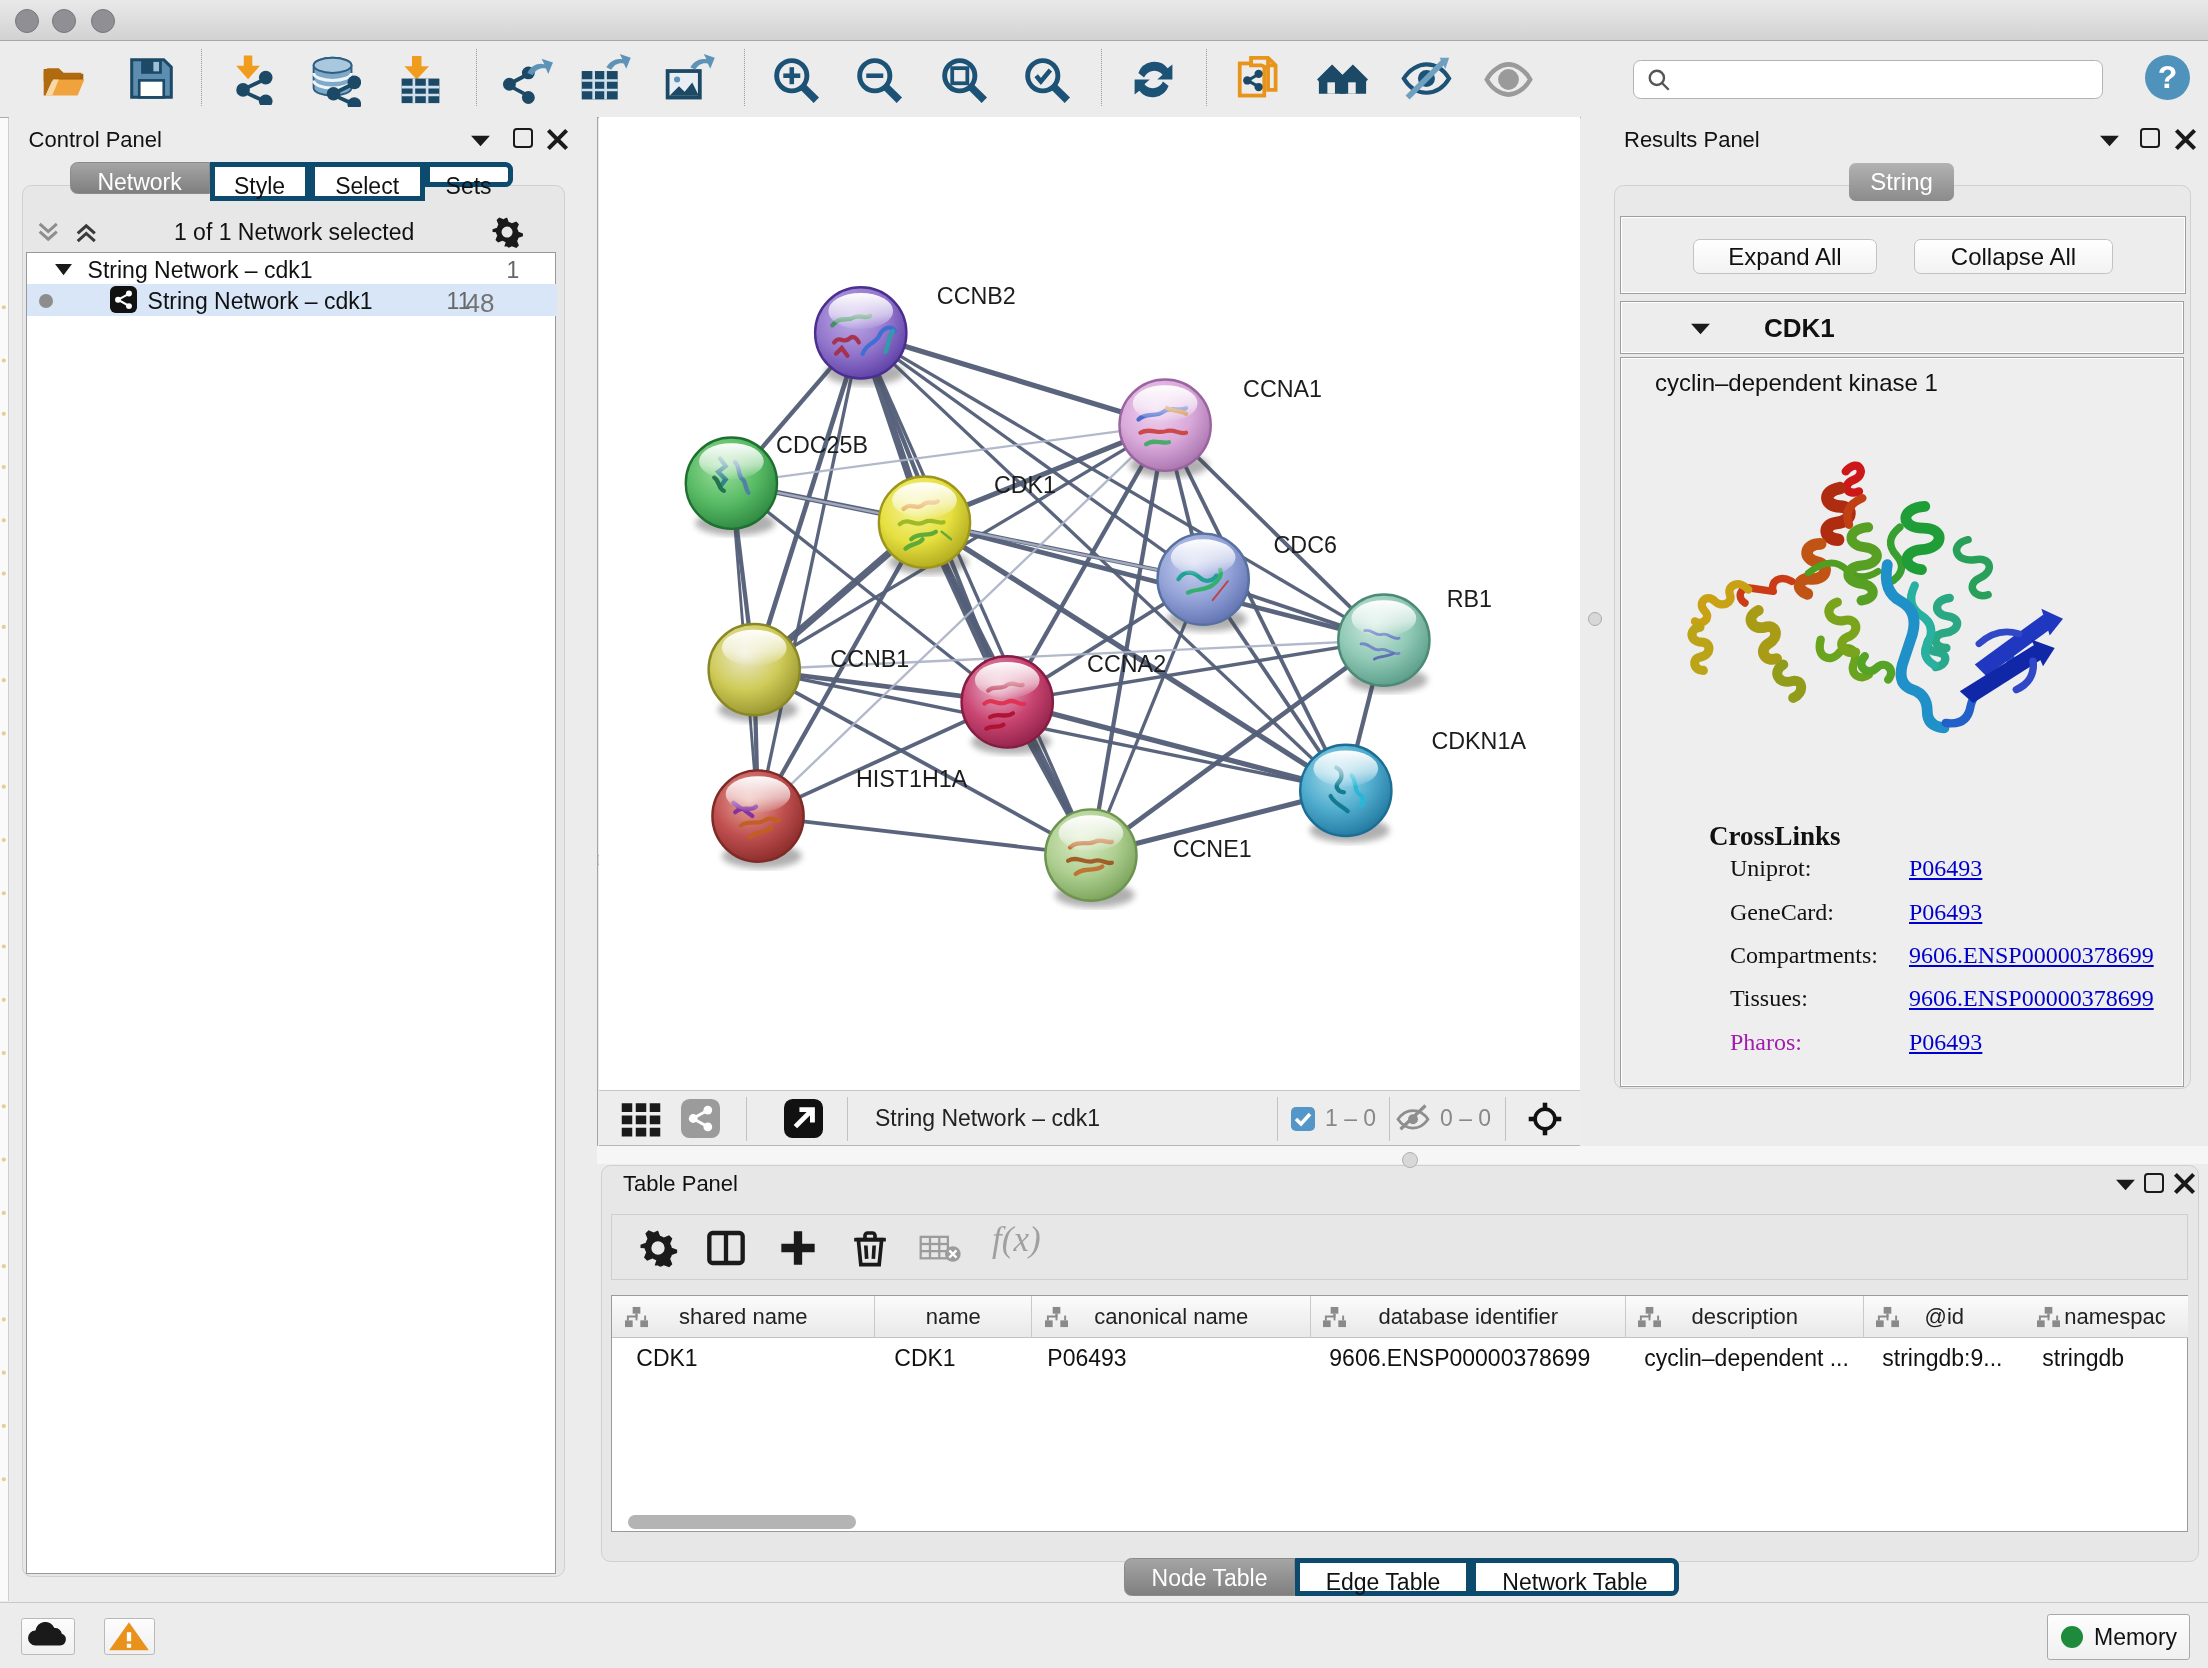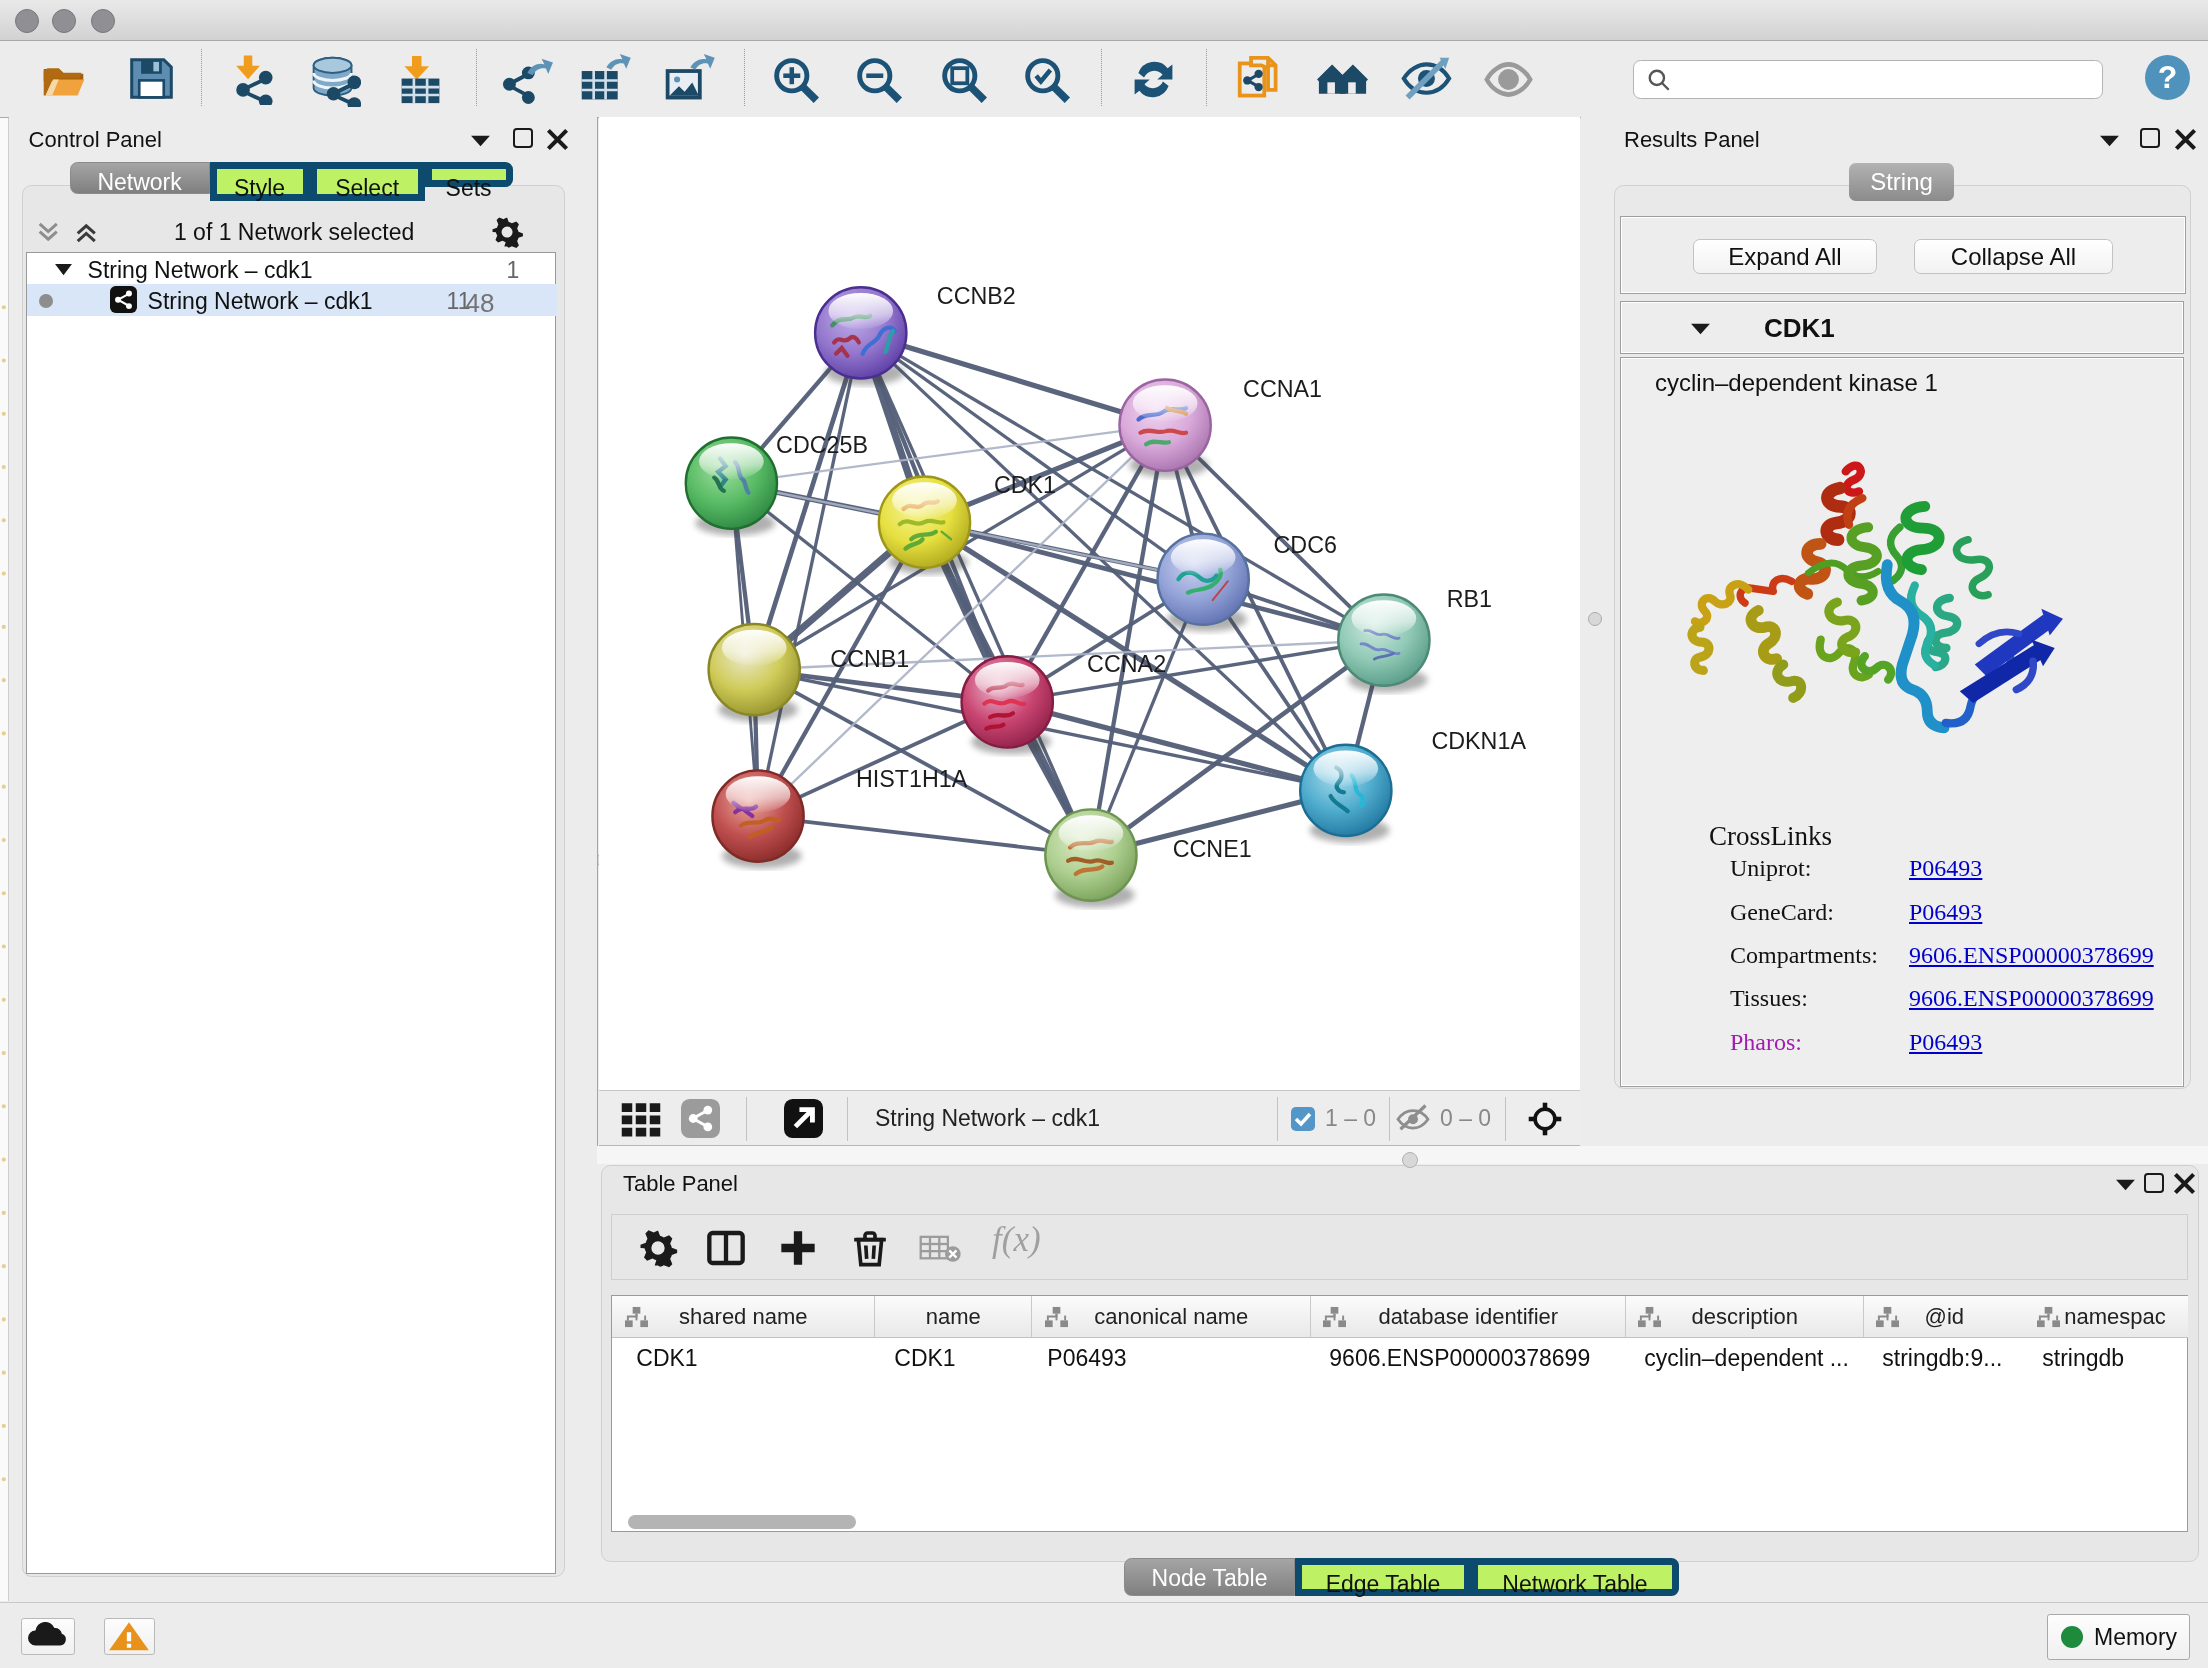--- a/index.html
+++ b/index.html
@@ -9,21 +9,21 @@
 .tl{position:absolute;top:8.6px;width:24px;height:24px;border-radius:50%;background:#8f8f94;border:1px solid #77777c;box-sizing:border-box;}
 #wtitle{position:absolute;top:5.7px;left:0;width:2208px;text-align:center;font-size:26px;font-weight:bold;color:#3f3f3f;}
 
 #toolbar{left:0;top:41px;width:2208px;height:76px;background:#ececec;border-bottom:1px solid #ababab;}
 .tbi{position:absolute;top:13.3px;}
 .tsep{position:absolute;top:7.6px;height:57px;width:0;border-left:1.9px dotted #999;}
 #searchbox{position:absolute;left:1633px;top:19px;width:470px;height:39px;background:#fff;border:1.9px solid #b3b3b3;border-radius:7.6px;box-sizing:border-box;}
 
 .ptitle{font-size:22px;color:#111;}
 .roundpanel{position:absolute;background:#e7e7e7;border:1px solid #d0d0d0;border-radius:9.5px;box-sizing:border-box;}
-.tabbtn{position:absolute;box-sizing:border-box;text-align:center;font-size:23px;color:#111;background:#bef264;border:7px solid #0c4a6e;}
+.tabbtn{position:absolute;box-sizing:border-box;text-align:center;font-size:23px;color:#111;background:#ffffff;border:5px solid #0c4a6e;}
 .tabsel{background:linear-gradient(#a5a5a5,#7f7f7f);color:#fff;border:1px solid #8a8a8a;}
 
 #leftpane{left:8.6px;top:117px;width:589px;height:1484px;background:#ececec;border-right:1px solid #a5a5a5;box-sizing:border-box;}
 #netlist{position:absolute;background:#fff;border:1px solid #989898;box-sizing:border-box;}
 .selrow{background:#d9e6f8;}
 
 #canvas{left:599px;top:117px;width:981px;height:973px;background:#fff;}
 #netfooter{left:599px;top:1090px;width:981px;height:56px;background:#ededed;border-top:1px solid #c6c6c6;border-bottom:1px solid #b5b5b5;box-sizing:border-box;}
 .nfsep{position:absolute;top:5.7px;height:44px;width:0;border-left:1px solid #c2c2c2;}
 
@@ -646,21 +646,21 @@
         <path d="M285 140 q-6 32 16 44 q22 12 14 40 l-12 36 q-6 24 12 30 q18 6 18 26 q0 18 20 20" stroke="#2090c8" stroke-width="13"></path>
         <path d="M355 330 q26 4 30 -20 q4 -20 28 -28 q22 -8 20 -30" stroke="#2060c8" stroke-width="10"></path>
         <path d="M390 260 L472 200 L488 212 L404 274 z" fill="#2038c0"></path>
         <path d="M372 292 L462 236 L476 250 L388 306 z" fill="#1028a8"></path>
         <path d="M470 193 l26 12 -16 20 z" fill="#2038c0"></path>
         <path d="M458 230 l28 10 -14 22 z" fill="#1028a8"></path>
         <path d="M395 235 q22 -20 48 -12" stroke="#3048c8" stroke-width="8"></path>
         <path d="M440 290 c14 -6 22 -18 20 -34" stroke="#3048c8" stroke-width="9"></path>
       </g>
     </svg>
-    <div class="abs serif" style="left:88px;top:463px;font-size:27px;font-weight:normal;color:#111;">CrossLinks</div>
+    <div class="abs serif" style="left:88px;top:463px;font-size:27px;font-weight:bold;color:#111;">CrossLinks</div>
     <div class="abs serif" style="left:109px;top:497px;font-size:24px;color:#111;">Uniprot:</div>
       <div class="abs serif link" style="left:288px;top:497px;font-size:24px;">P06493</div>
     <div class="abs serif" style="left:109px;top:541px;font-size:24px;color:#111;">GeneCard:</div>
       <div class="abs serif link" style="left:288px;top:541px;font-size:24px;">P06493</div>
     <div class="abs serif" style="left:109px;top:584px;font-size:24px;color:#111;">Compartments:</div>
       <div class="abs serif link" style="left:288px;top:584px;font-size:24px;">9606.ENSP00000378699</div>
     <div class="abs serif" style="left:109px;top:627px;font-size:24px;color:#111;">Tissues:</div>
       <div class="abs serif link" style="left:288px;top:627px;font-size:24px;">9606.ENSP00000378699</div>
     <div class="abs serif" style="left:109px;top:671px;font-size:24px;color:#a21caf;">Pharos:</div>
       <div class="abs serif link" style="left:288px;top:671px;font-size:24px;">P06493</div>

